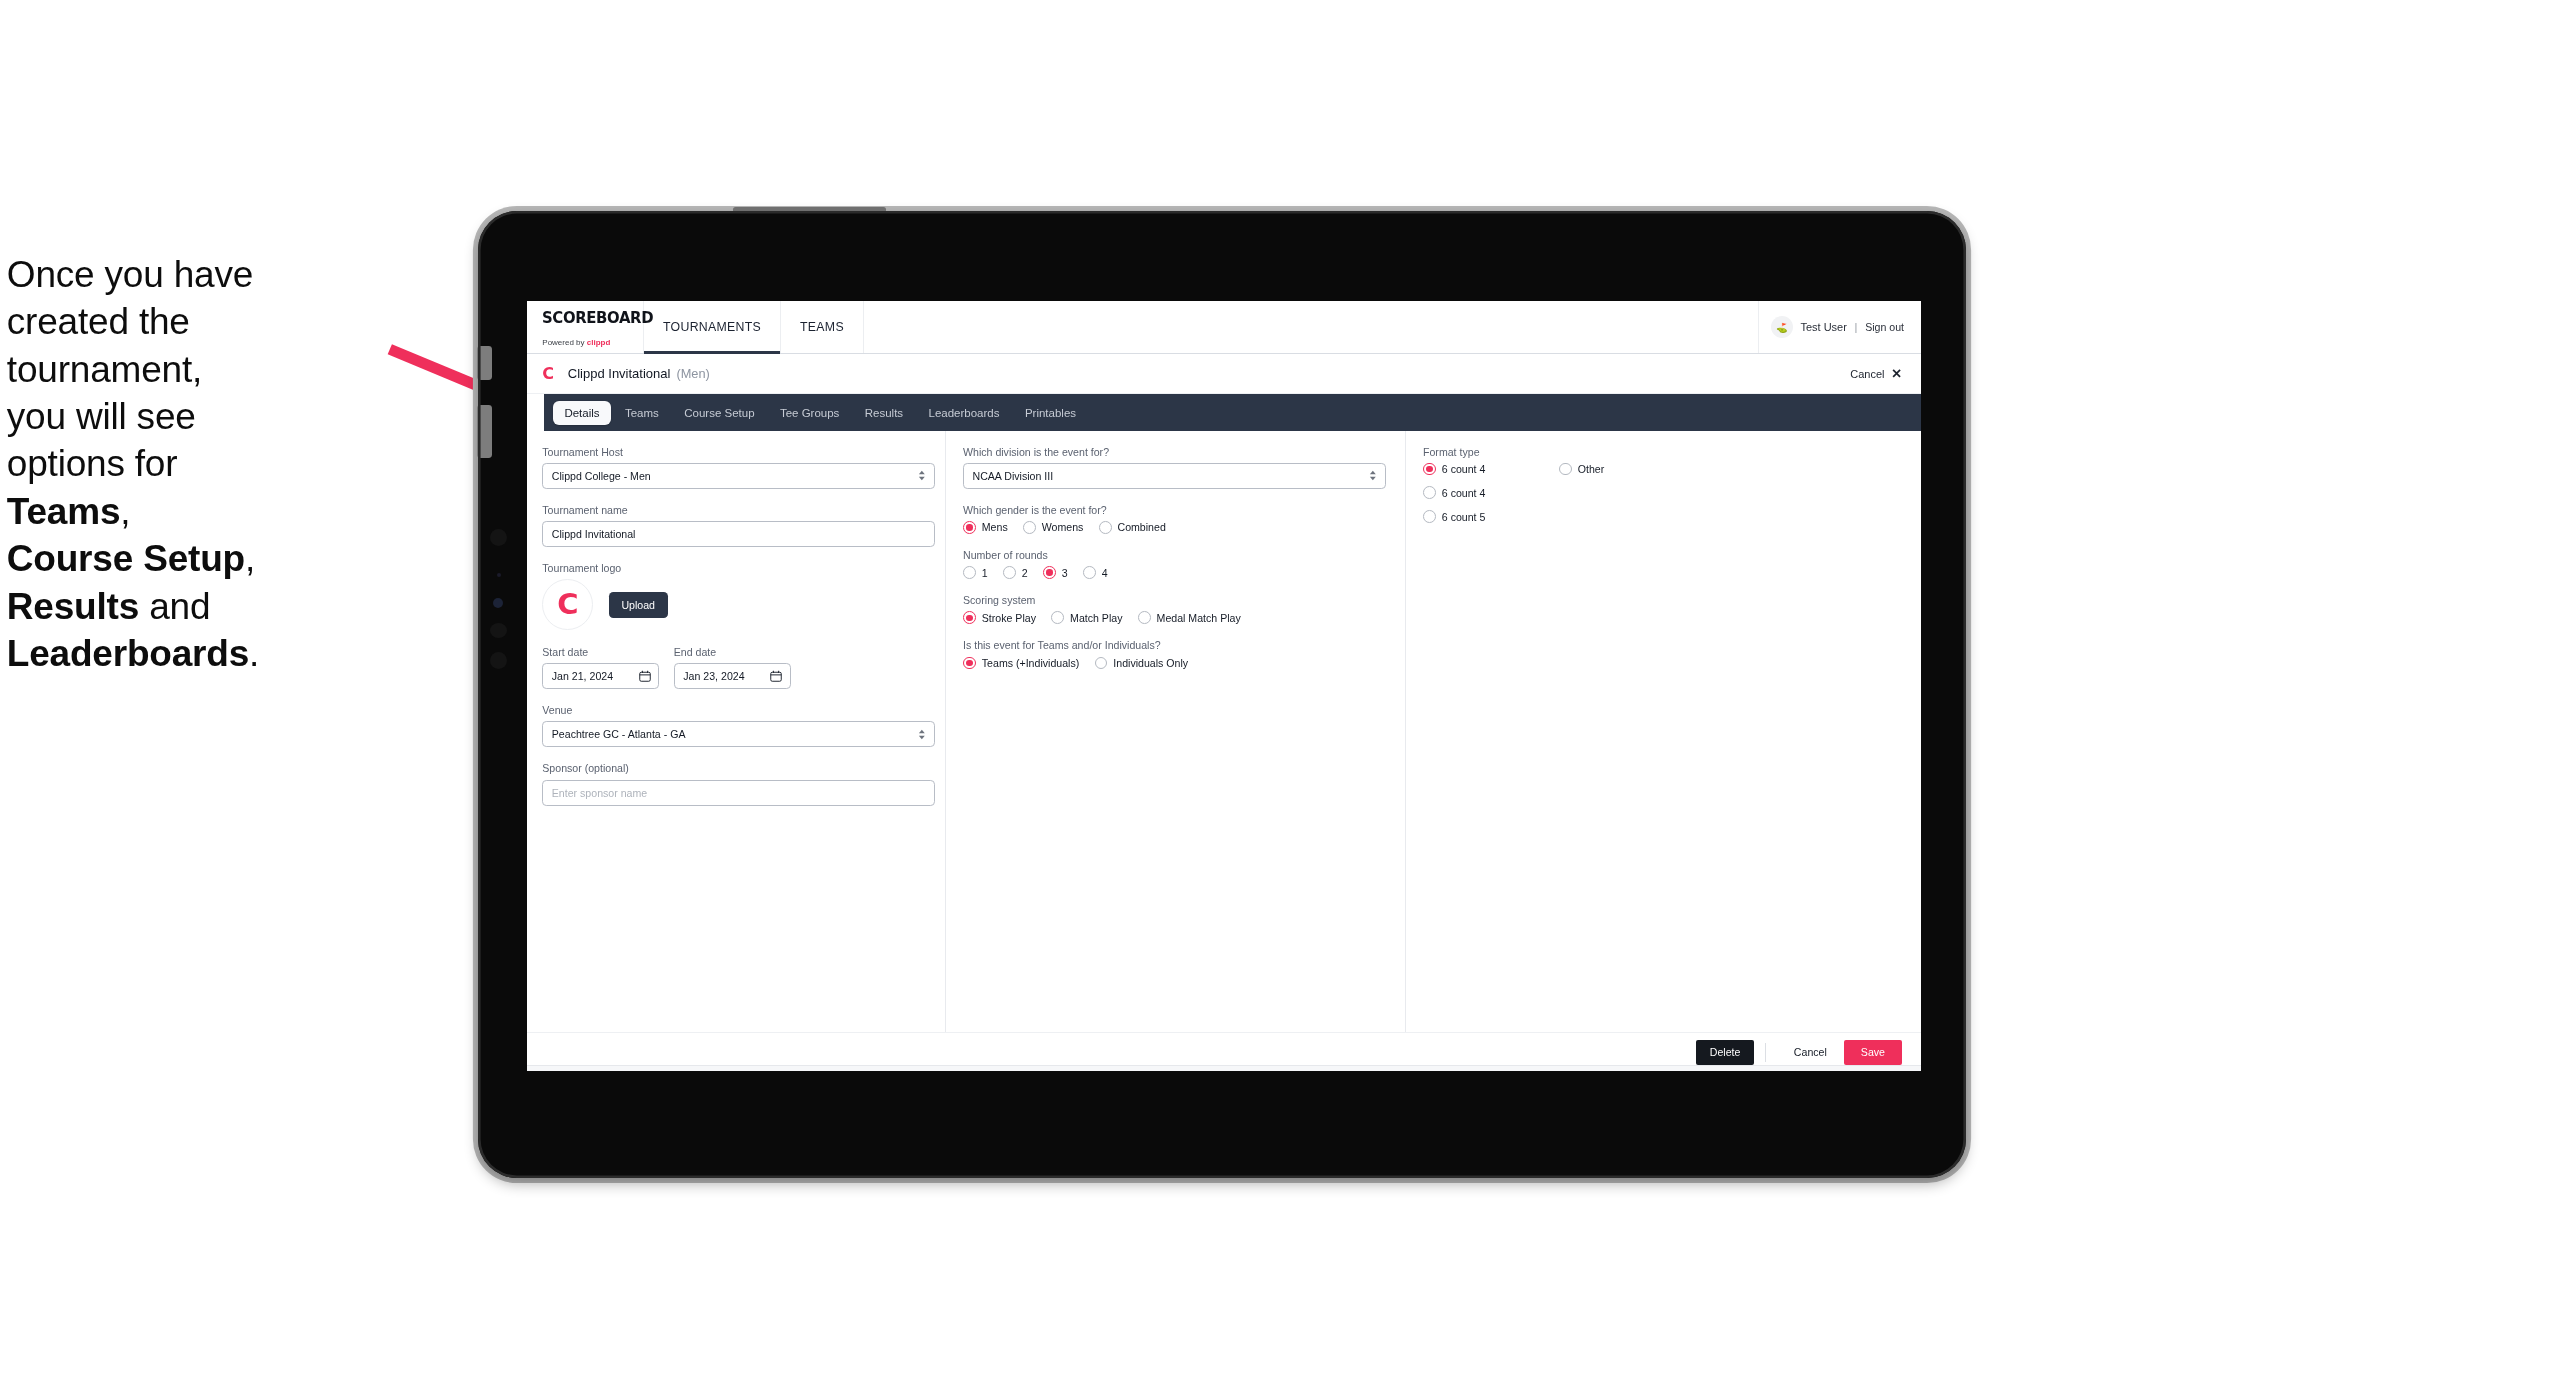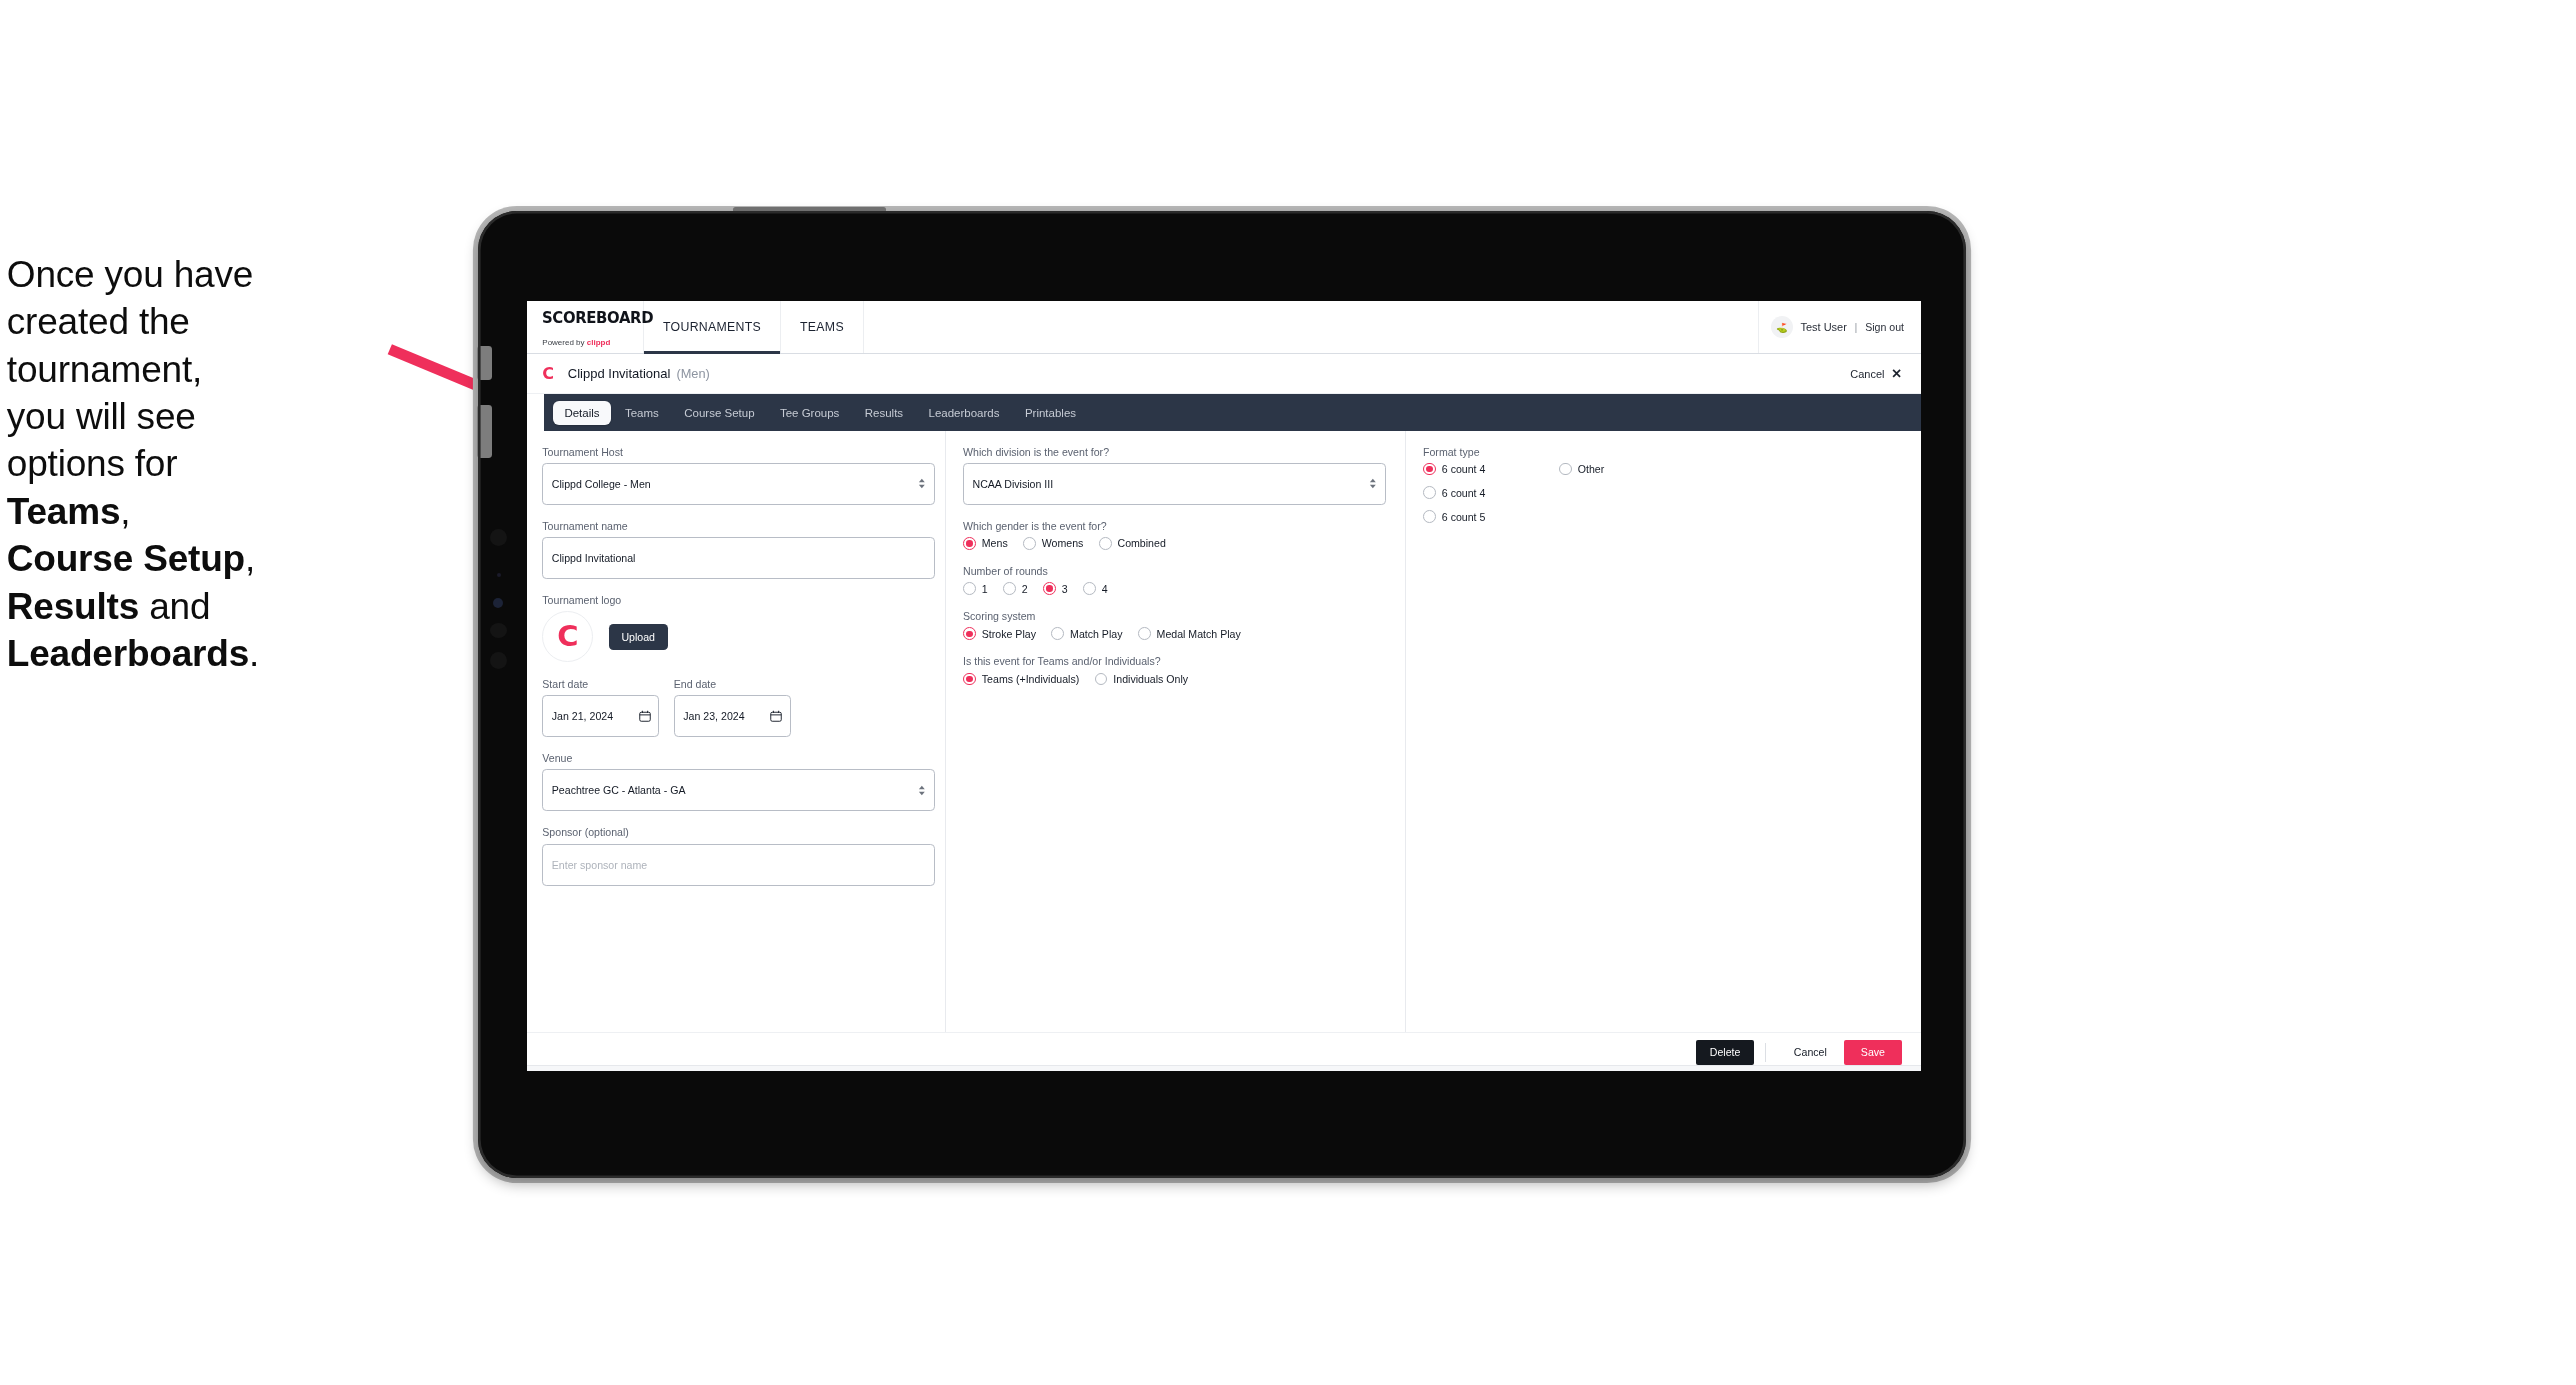--- a/index.html
+++ b/index.html
@@ -181,21 +181,21 @@
   #col-right { flex: 1;      padding-left: 17px; padding-right: 19px; }
 
   .field-label {
     font-size: 10.6px;
     color: #5b6270;
     margin-bottom: 5.1px;
   }
   .field-block { margin-bottom: 15.3px; }
 
   .input, .select {
-    height: 42px;
+    height: 26px;
     border: 0.9px solid #b8bdc6;
     border-radius: 4.3px;
     background: #fff;
     display: flex; align-items: center;
     padding: 0 8.5px;
     font-size: 10.6px;
     color: #141a25;
     position: relative;
   }
   .input.placeholder { color: #aeb3bb; }

